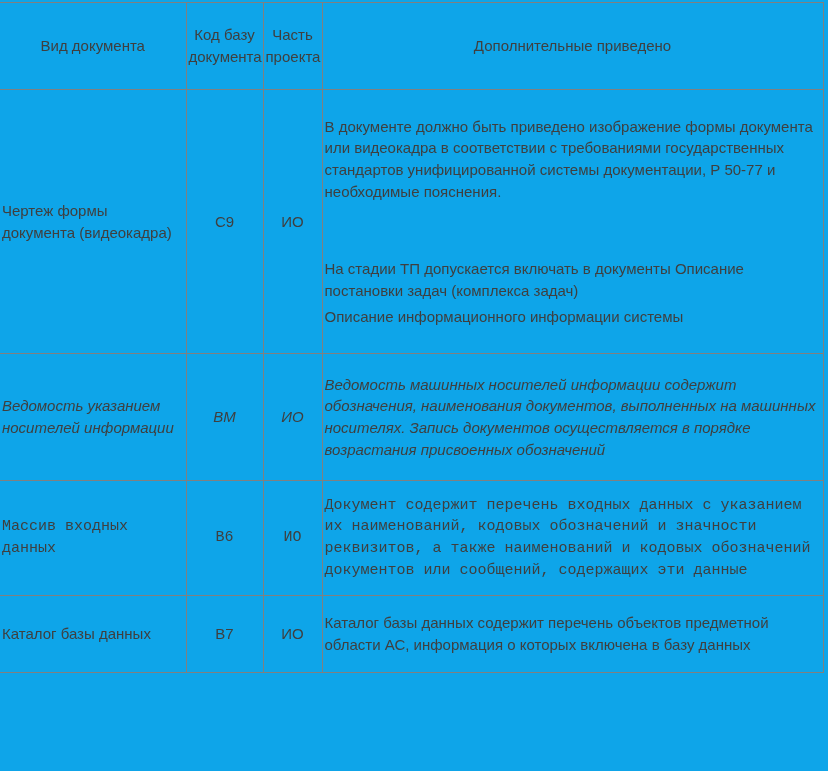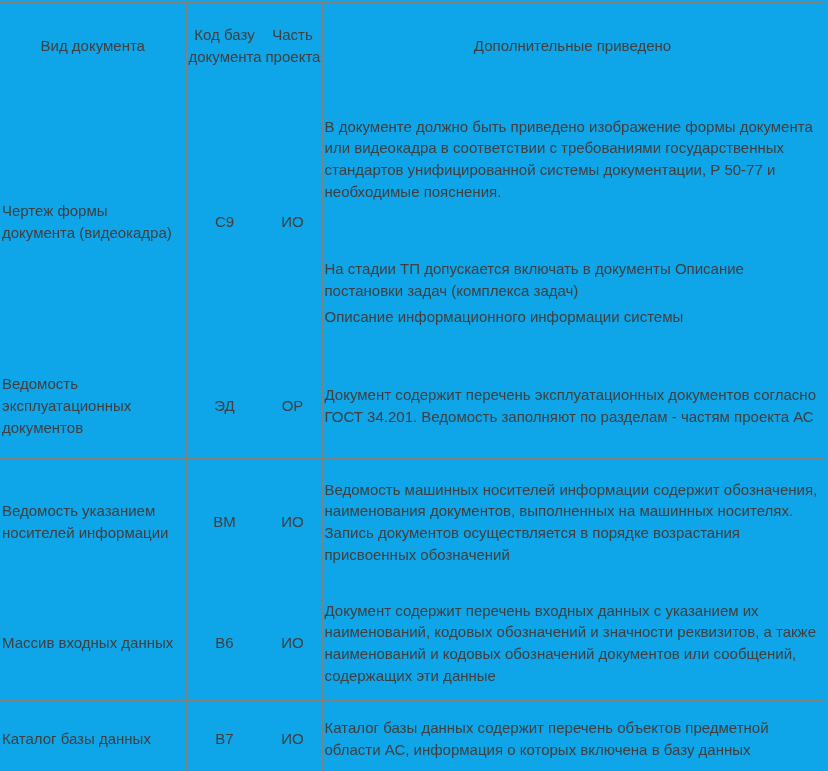--- a/index.html
+++ b/index.html
@@ -38,22 +38,22 @@
   th { text-align: center; }
   td.c-type { text-align: left; margin-left: 20px; }
   td.c-code, td.c-part { text-align: center; }
   td.c-notes { text-align: left; }
   td.c-notes p { margin: 0; }
   td.c-notes p.gap-lg { margin-bottom: 56px; }
   td.c-notes p.gap-sm { margin-bottom: 4px; }
   tr.h-header  td, tr.h-header  th { height: 82px; }
   tr.h-row1 td { height: 259px; }
   tr.h-row2 td { height: 100px; }
-  tr.h-row3 td { height: 122px; }
-  tr.h-row4 td { height: 110px; }
+  tr.h-row3 td { height: 122px; font-style: italic; }
+  tr.h-row4 td { height: 110px; font-family: Liberation Mono, monospace; }
   tr.h-row5 td { height: 72px; }
 </style>
 </head>
 <body>
 
 <div class="page">
   <table class="doc-table">
     <colgroup>
       <col style="width:186px">
       <col style="width:77px">
@@ -72,28 +72,20 @@
       <tr class="h-row1">
         <td class="c-type">Чертеж формы документа (видеокадра)</td>
         <td class="c-code">С9</td>
         <td class="c-part">ИО</td>
         <td class="c-notes">
           <p class="gap-lg">В документе должно быть приведено изображение формы документа или видеокадра в соответствии с требованиями государственных стандартов унифицированной системы документации, Р 50-77 и необходимые пояснения.</p>
           <p class="gap-sm">На стадии ТП допускается включать в документы Описание постановки задач (комплекса задач)</p>
           <p>Описание информационного информации системы</p>
         </td>
       </tr>
-      <tr class="h-row2">
-        <td class="c-type">Ведомость эксплуатационных документов</td>
-        <td class="c-code">ЭД</td>
-        <td class="c-part">ОР</td>
-        <td class="c-notes">
-          <p>Документ содержит перечень эксплуатационных документов согласно ГОСТ 34.201. Ведомость заполняют по разделам - частям проекта АС</p>
-        </td>
-      </tr>
       <tr class="h-row3">
         <td class="c-type">Ведомость указанием носителей информации</td>
         <td class="c-code">ВМ</td>
         <td class="c-part">ИО</td>
         <td class="c-notes">
           <p>Ведомость машинных носителей информации содержит обозначения, наименования документов, выполненных на машинных носителях. Запись документов осуществляется в порядке возрастания присвоенных обозначений</p>
         </td>
       </tr>
       <tr class="h-row4">
         <td class="c-type">Массив входных данных</td>

